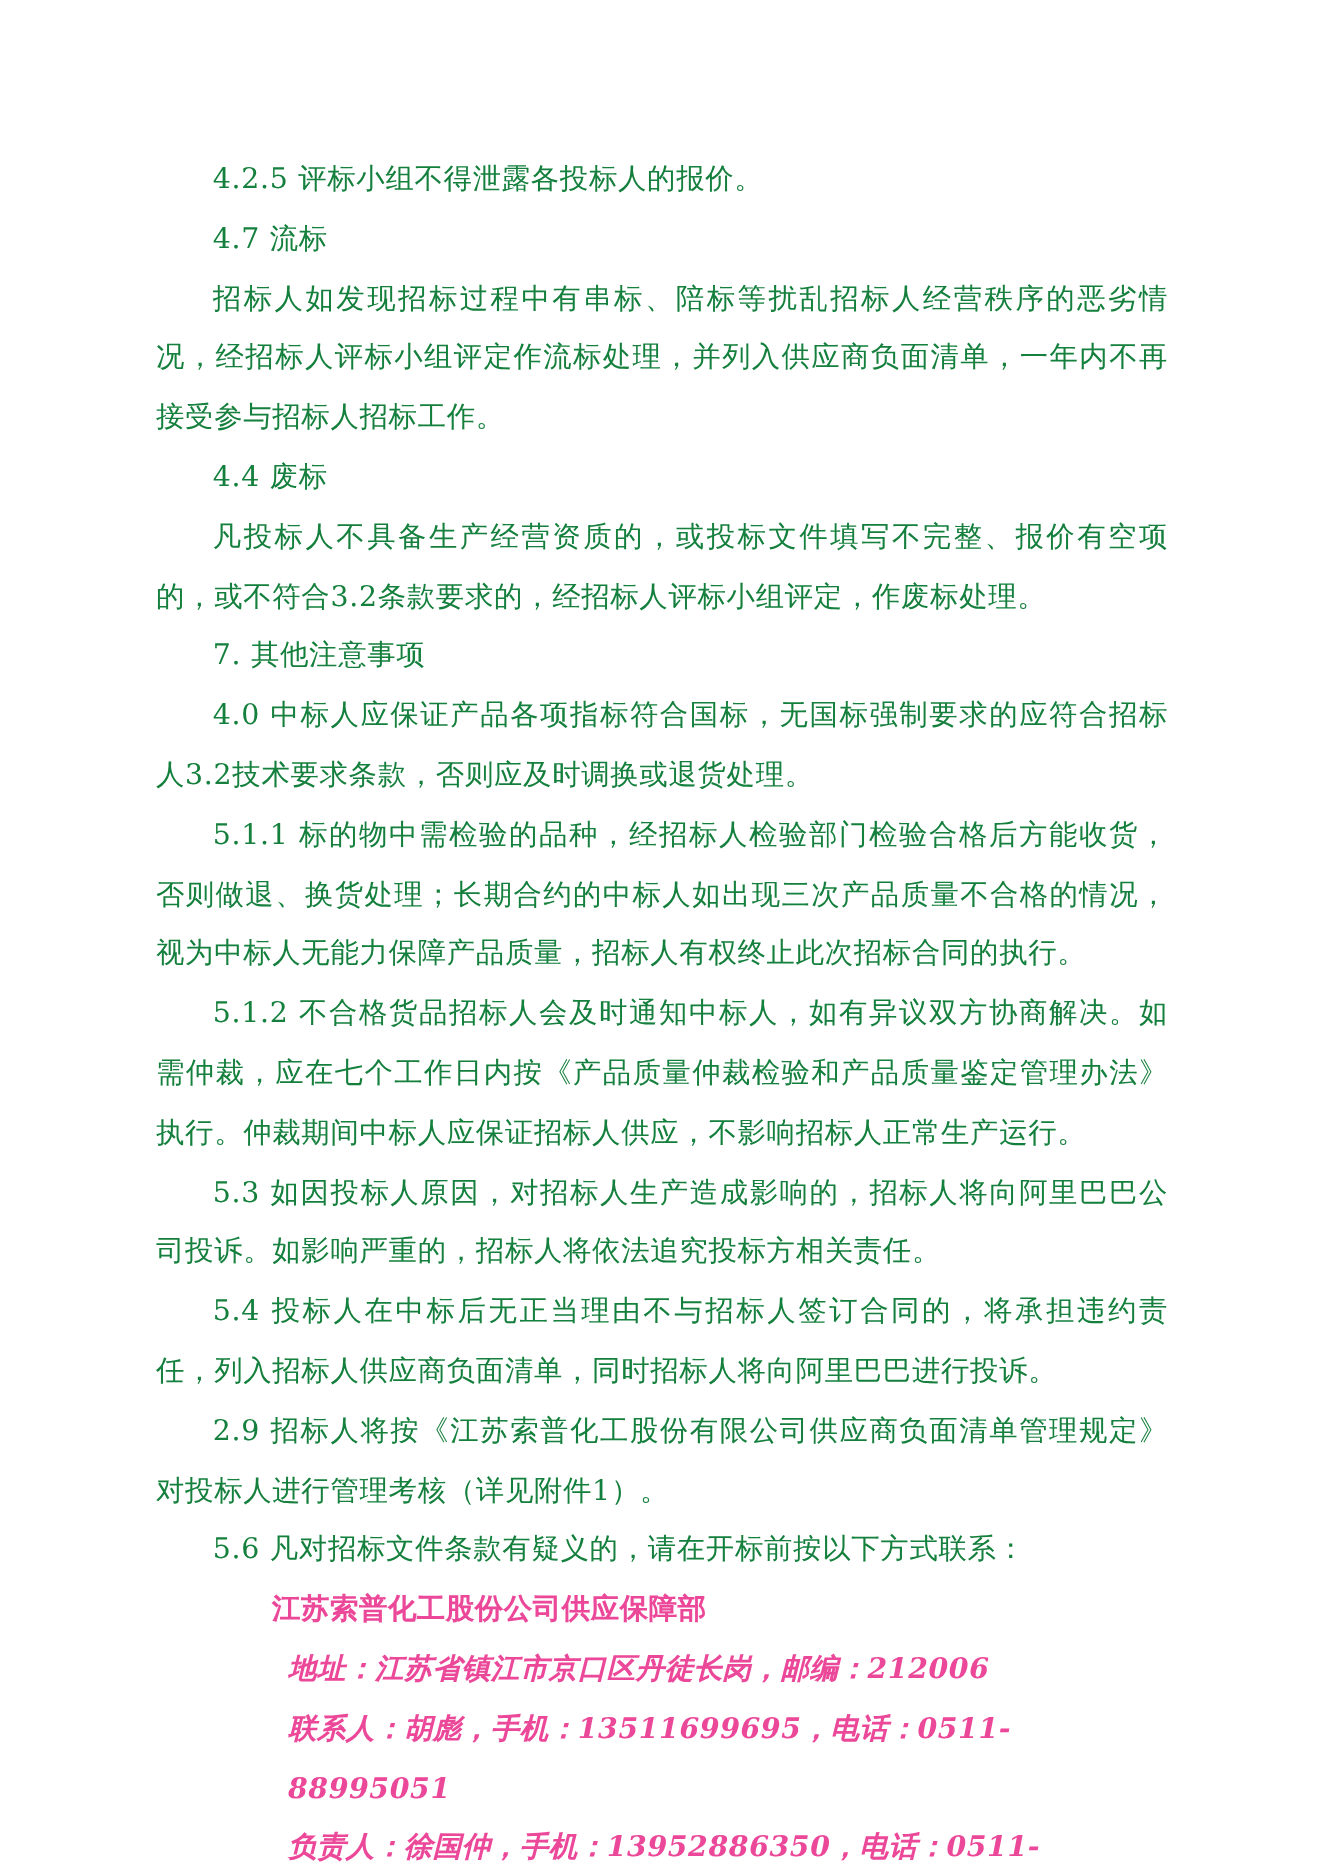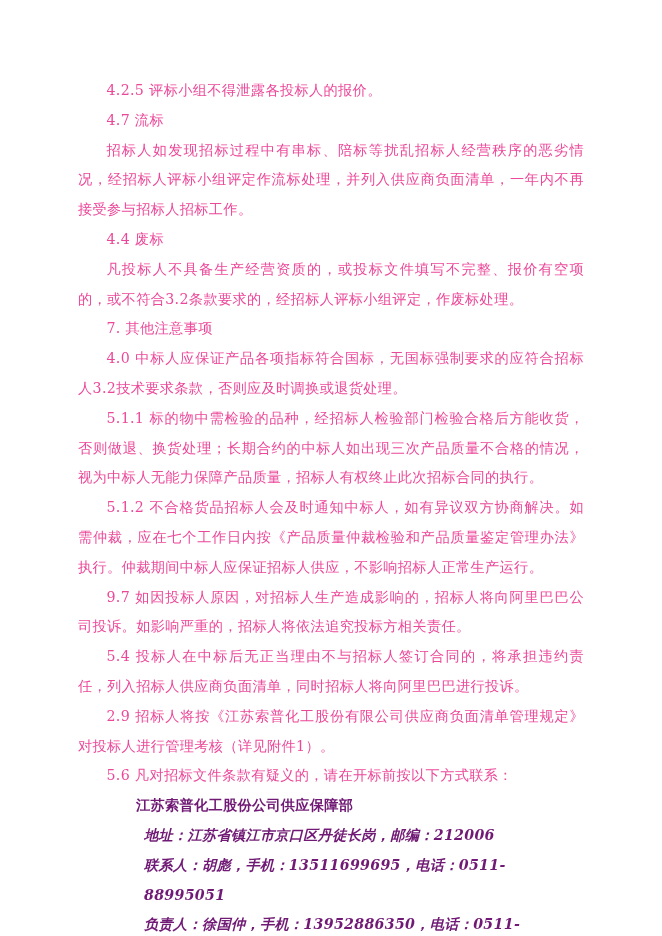--- a/index.html
+++ b/index.html
@@ -29,39 +29,39 @@
     width: 506px;
   }
   
   .para {
     font-size: 14.2px;
     line-height: 29.8px;
     text-align: justify;
     text-justify: inter-ideograph;
     letter-spacing: 0.35px;
     margin: 0;
-    color: #ec4899;
+    color: #15803d;
     white-space: normal;
   }
   
   .indent2 {
     text-indent: 2em;
   }
   
   .nojustify {
     text-align: left;
   }
   
   .contact {
     font-size: 14.2px;
     line-height: 29.8px;
     font-weight: bold;
     margin: 0;
     letter-spacing: 0.3px;
-    color: #701a75;
+    color: #ec4899;
     text-align: left;
   }
   .contact-indent {
     padding-left: 58px;
   }
   .contact-indent-2 {
     padding-left: 66px;
     font-style: italic;
   }
 </style>
@@ -82,21 +82,21 @@
     <p class="para indent2">凡投标人不具备生产经营资质的，或投标文件填写不完整、报价有空项的，或不符合3.2条款要求的，经招标人评标小组评定，作废标处理。</p>
 
     <p class="para indent2 nojustify">7.  其他注意事项</p>
 
     <p class="para indent2">4.0  中标人应保证产品各项指标符合国标，无国标强制要求的应符合招标人3.2技术要求条款，否则应及时调换或退货处理。</p>
 
     <p class="para indent2">5.1.1  标的物中需检验的品种，经招标人检验部门检验合格后方能收货，否则做退、换货处理；长期合约的中标人如出现三次产品质量不合格的情况，视为中标人无能力保障产品质量，招标人有权终止此次招标合同的执行。</p>
 
     <p class="para indent2">5.1.2  不合格货品招标人会及时通知中标人，如有异议双方协商解决。如需仲裁，应在七个工作日内按《产品质量仲裁检验和产品质量鉴定管理办法》执行。仲裁期间中标人应保证招标人供应，不影响招标人正常生产运行。</p>
 
-    <p class="para indent2">9.7 如因投标人原因，对招标人生产造成影响的，招标人将向阿里巴巴公司投诉。如影响严重的，招标人将依法追究投标方相关责任。</p>
+    <p class="para indent2">5.3 如因投标人原因，对招标人生产造成影响的，招标人将向阿里巴巴公司投诉。如影响严重的，招标人将依法追究投标方相关责任。</p>
 
     <p class="para indent2">5.4 投标人在中标后无正当理由不与招标人签订合同的，将承担违约责任，列入招标人供应商负面清单，同时招标人将向阿里巴巴进行投诉。</p>
 
     <p class="para indent2">2.9 招标人将按《江苏索普化工股份有限公司供应商负面清单管理规定》对投标人进行管理考核（详见附件1）。</p>
 
     <p class="para indent2 nojustify">5.6 凡对招标文件条款有疑义的，请在开标前按以下方式联系：</p>
 
     <p class="contact contact-indent">江苏索普化工股份公司供应保障部</p>
 
     <p class="contact contact-indent-2">地址：江苏省镇江市京口区丹徒长岗，邮编：212006</p>

